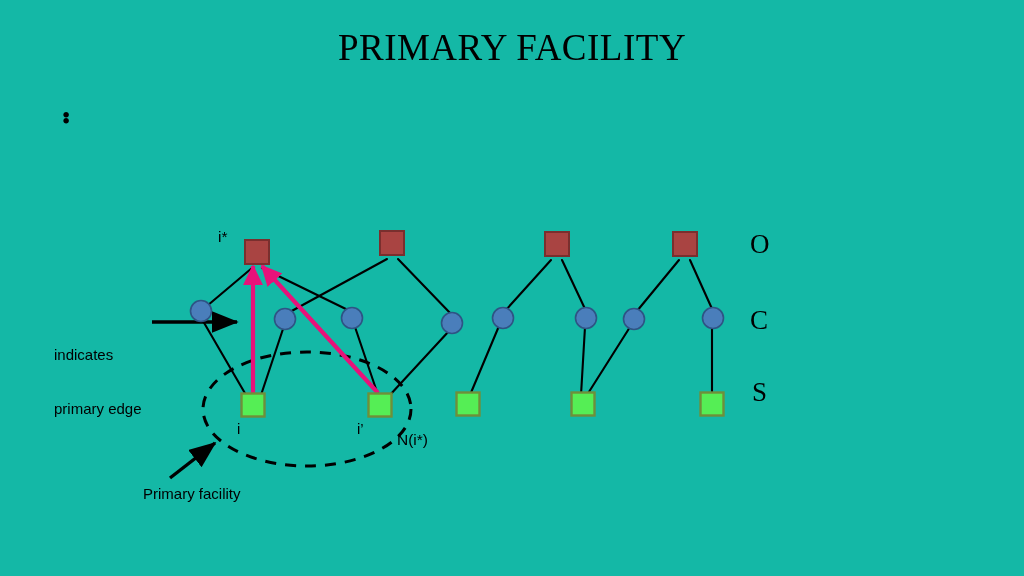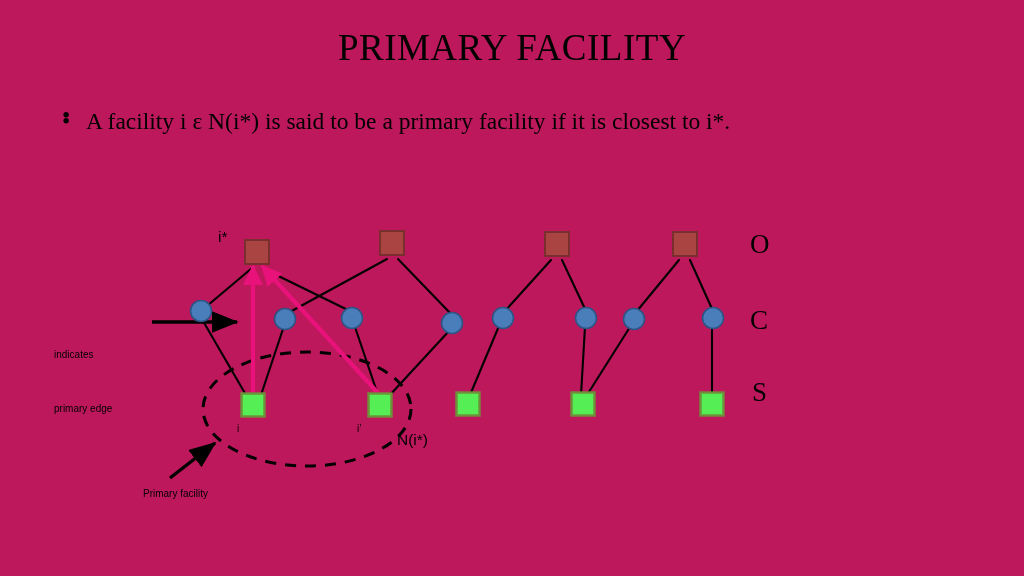--- a/index.html
+++ b/index.html
@@ -4,21 +4,21 @@
 <style>
   html, body {
     margin: 0;
     padding: 0;
     background: #ffffff;
   }
   #slide {
     position: relative;
     width: 1024px;
     height: 576px;
-    background: #be185d;
+    background: #14b8a6;
     overflow: hidden;
     font-family: "Liberation Serif", serif;
   }
   #title {
     position: absolute;
     left: 0;
     top: 26px;
     width: 1024px;
     text-align: center;
     font-family: "Liberation Serif", serif;
@@ -55,21 +55,21 @@
     top: 0;
     width: 1024px;
     height: 576px;
   }
   .anno {
     position: absolute;
     font-family: "Liberation Sans", sans-serif;
     color: #000000;
     white-space: pre;
   }
-  .anno-sm { font-size: 10px; line-height: 18px; }
+  .anno-sm { font-size: 15px; line-height: 18px; }
   .anno-md { font-size: 15.5px; }
   .axis-label {
     position: absolute;
     font-family: "Liberation Serif", serif;
     font-size: 27px;
     color: #000000;
   }
 </style>
 </head>
 <body>
@@ -77,21 +77,20 @@
 <div id="slide">
 
   <div id="title">PRIMARY FACILITY</div>
 
   <div id="bullets">
     <div class="bullet">
       <span class="dot">•</span>
     </div>
     <div class="bullet">
       <span class="dot">•</span>
-      <span>A facility i ε N(i*) is said to be a primary facility if it is closest to i*.</span>
     </div>
   </div>
 
   <svg id="diagram" width="1024" height="576" viewBox="0 0 1024 576" xmlns="http://www.w3.org/2000/svg">
     <defs>
       <marker id="arrowBlack" markerWidth="9" markerHeight="9" refX="7.5" refY="3.2" orient="auto" markerUnits="strokeWidth">
         <path d="M0,0 L8,3.2 L0,6.4 z" fill="#000000"></path>
       </marker>
       <marker id="arrowPinkEnd" markerWidth="6" markerHeight="6" refX="4.6" refY="2.4" orient="auto" markerUnits="strokeWidth">
         <path d="M0,0 L5,2.4 L0,4.8 z" fill="#e8127a"></path>

